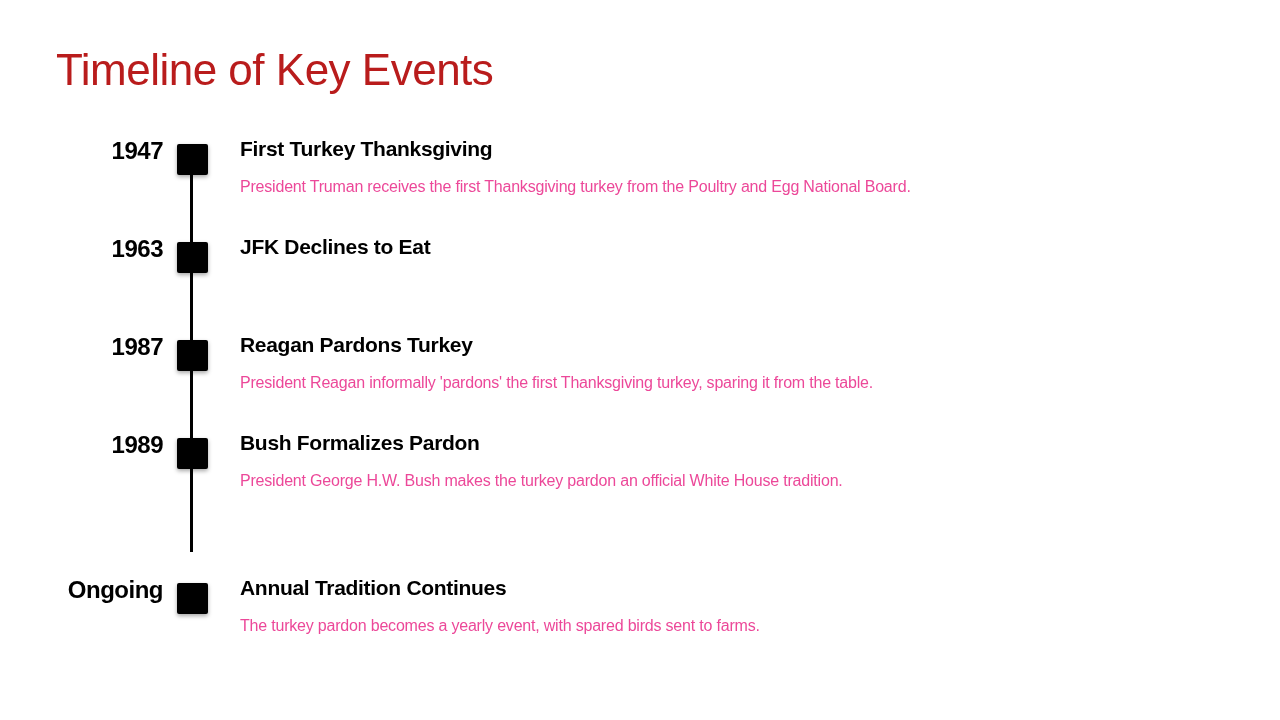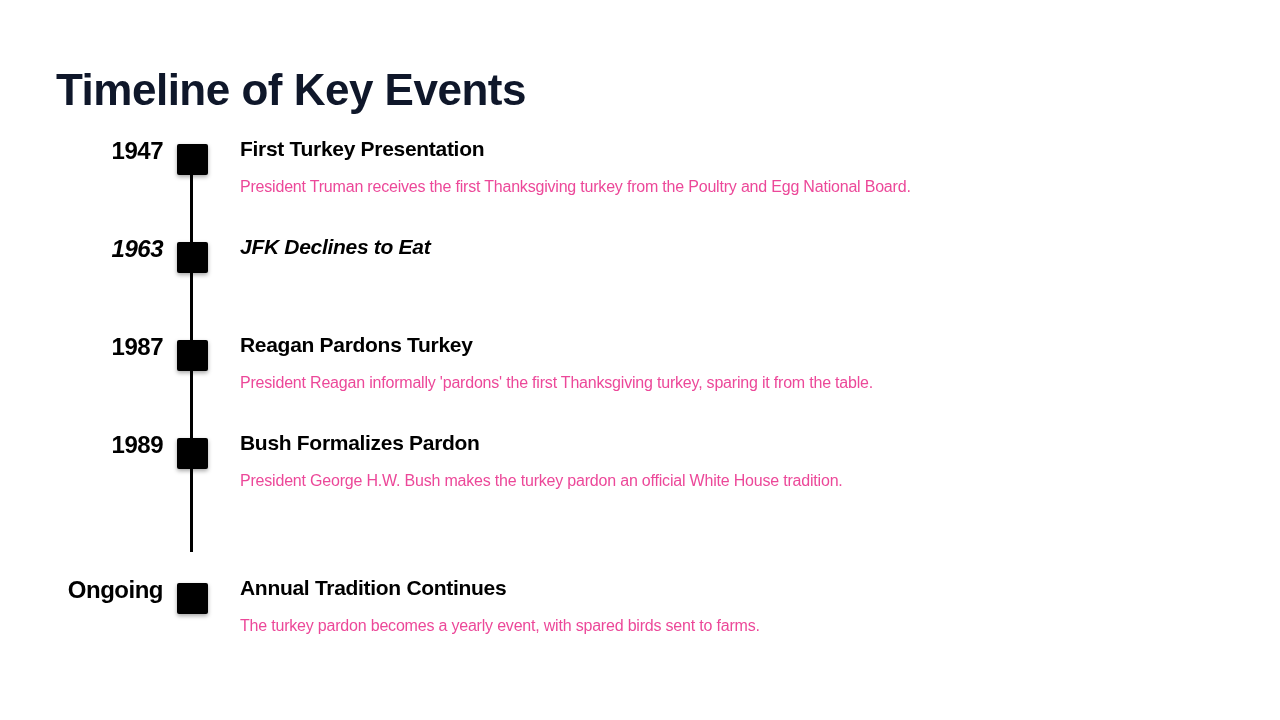--- a/index.html
+++ b/index.html
@@ -11,27 +11,27 @@
       width: 1280px;
       height: 720px;
       position: relative;
       overflow: hidden;
       font-family: "Liberation Sans", "DejaVu Sans", sans-serif;
       color: #000000;
     }
     .page-title {
       position: absolute;
       left: 56px;
-      top: 64px;
+      top: 44px;
       margin: 0;
       font-size: 44px;
-      font-weight: 700;
+      font-weight: 400;
       letter-spacing: -0.5px;
       line-height: 52px;
-      color: #0f172a;
+      color: #b91c1c;
     }
     .timeline {
       position: absolute;
       left: 0;
       top: 0;
       width: 1280px;
       height: 720px;
     }
     .timeline-line {
       position: absolute;
@@ -94,25 +94,25 @@
 <body>
 
 <h1 class="page-title">Timeline of Key Events</h1>
 
 <div class="timeline">
   <div class="timeline-line" style="top:160px; height:392px;"></div>
 
   <div class="event" style="top:136px;">
     <div class="event-year">1947</div>
     <div class="event-marker"></div>
-    <h2 class="event-title">First Turkey Presentation</h2>
+    <h2 class="event-title">First Turkey Thanksgiving</h2>
     <p class="event-desc">President Truman receives the first Thanksgiving turkey from the Poultry and Egg National Board.</p>
   </div>
 
-  <div class="event" style="top:234px;font-style:italic;">
+  <div class="event" style="top:234px;">
     <div class="event-year">1963</div>
     <div class="event-marker"></div>
     <h2 class="event-title">JFK Declines to Eat</h2>
   </div>
 
   <div class="event" style="top:332px;">
     <div class="event-year">1987</div>
     <div class="event-marker"></div>
     <h2 class="event-title">Reagan Pardons Turkey</h2>
     <p class="event-desc">President Reagan informally 'pardons' the first Thanksgiving turkey, sparing it from the table.</p>

